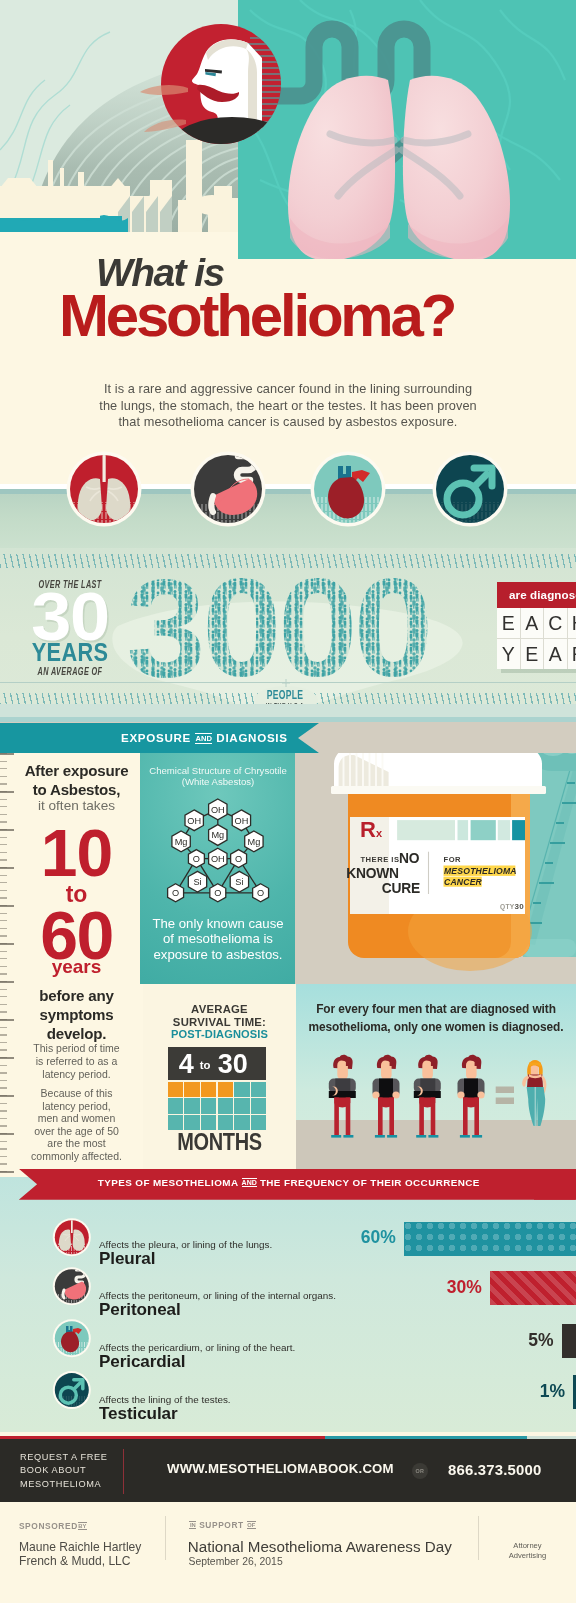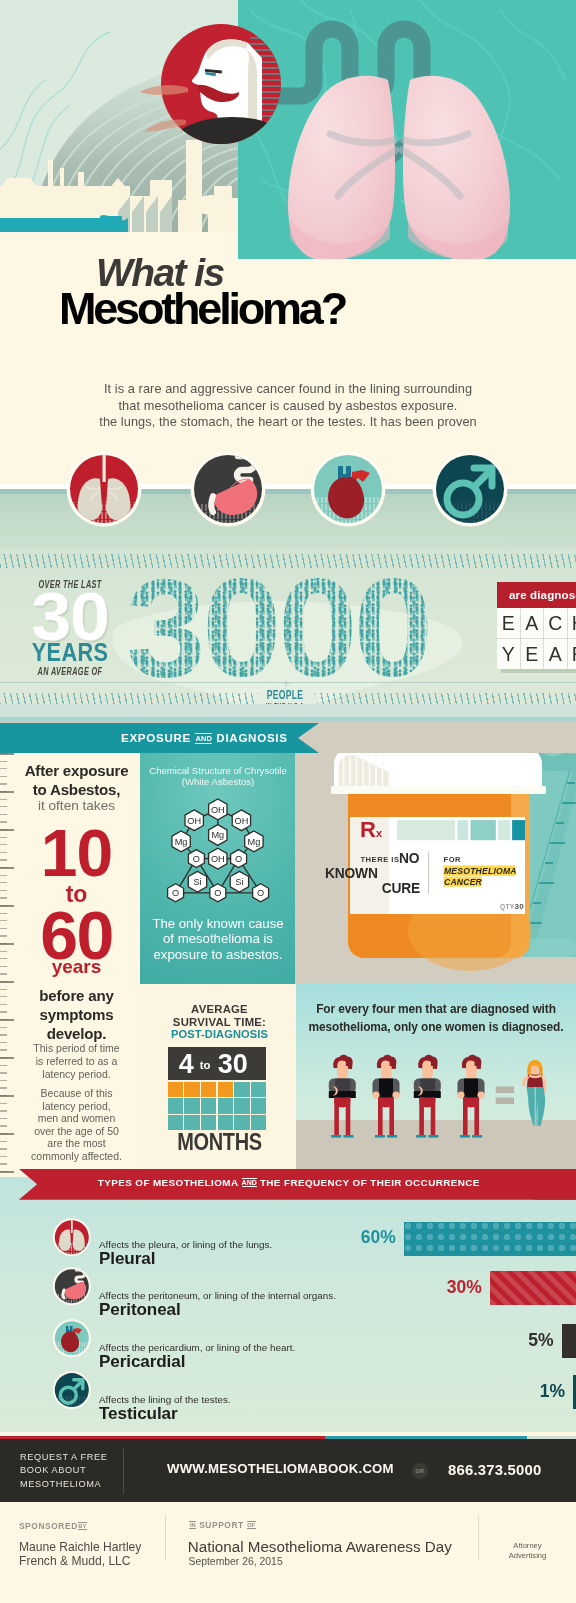--- a/index.html
+++ b/index.html
@@ -6,21 +6,21 @@
   html,body{margin:0;padding:0;}
   body{width:576px;height:1603px;overflow:hidden;background:#fdf7e3;
        font-family:"Liberation Sans",sans-serif;}
   .page{position:relative;width:576px;height:1603px;overflow:hidden;background:#fdf7e3;}
   .abs{position:absolute;}
 
   
   #hero{position:absolute;left:0;top:0;width:576px;height:260px;overflow:hidden;}
   #t-line1{position:absolute;left:96px;top:253px;font-size:39px;font-style:italic;font-weight:bold;
            color:#3b3a36;letter-spacing:-1.6px;line-height:1;}
-  #t-line2{position:absolute;left:59px;top:286px;font-size:45px;font-weight:bold;color:#000000;
+  #t-line2{position:absolute;left:59px;top:286px;font-size:60px;font-weight:bold;color:#b91c1c;
            letter-spacing:-3.2px;line-height:1;}
 
   
   #intro{position:absolute;left:88px;top:381px;width:400px;text-align:center;
          font-size:12.75px;line-height:16.6px;letter-spacing:0.08px;color:#55544e;}
 
   
   #icons-band{position:absolute;left:0;top:484px;width:576px;height:5px;background:#ffffff;}
   #icons-band2{position:absolute;left:0;top:489px;width:576px;height:5px;background:#9ec6c0;}
   #icons-band3{position:absolute;left:0;top:494px;width:576px;height:66px;
@@ -75,21 +75,21 @@
               font-size:9.6px;line-height:11.2px;color:#f0f9f6;}
   #chem-cap{position:absolute;left:140px;top:916px;width:156px;text-align:center;
             font-size:13.2px;line-height:15.3px;color:#ffffff;}
   #pillzone{position:absolute;left:295px;top:753px;width:281px;height:231px;background:#d3cdc0;overflow:hidden;}
   #pillzone div{position:absolute;}
   .pl-rx{left:65px;top:66px;font-size:22px;font-weight:bold;color:#b81f2b;line-height:1;}
   .pl-rx .sub{font-size:11px;}
   .pl-there{left:64.5px;top:103px;width:40px;text-align:right;font-size:7.6px;font-weight:bold;
             color:#3a3935;letter-spacing:0.5px;line-height:1;}
   .pl-no{left:104px;top:98.5px;font-size:13.8px;font-weight:bold;color:#2b2a26;line-height:1;letter-spacing:-0.2px;}
-  .pl-known{left:30px;top:113.5px;width:95px;text-align:left;font-size:13.8px;font-weight:bold;
+  .pl-known{left:30px;top:113.5px;width:95px;text-align:center;font-size:13.8px;font-weight:bold;
             color:#2b2a26;line-height:1;letter-spacing:-0.2px;}
   .pl-cure{left:30px;top:129px;width:95px;text-align:right;font-size:13.8px;font-weight:bold;
            color:#2b2a26;line-height:1;letter-spacing:-0.2px;}
   .pl-for{left:148.5px;top:102.5px;font-size:7.6px;font-weight:bold;color:#3a3935;letter-spacing:0.5px;line-height:1;}
   .pl-c1{left:148.5px;top:112.5px;font-size:9.6px;font-weight:bold;font-style:italic;color:#2b2a26;
          line-height:1;letter-spacing:0.2px;transform:scaleX(0.9);transform-origin:left center;}
   .pl-c2{left:148.5px;top:123.6px;font-size:9.6px;font-weight:bold;font-style:italic;color:#2b2a26;
          line-height:1;letter-spacing:0.2px;transform:scaleX(0.9);transform-origin:left center;}
   .pl-qty{left:150px;top:150px;width:79px;text-align:right;font-size:6.6px;font-weight:bold;
           color:#9a988f;letter-spacing:0.3px;line-height:1;}
@@ -365,22 +365,22 @@
           <path d="M186 120 C 168 118, 152 124, 144 132 C 156 132, 174 128, 186 124 Z" fill="#d98d74" opacity="0.7"></path>
         </g>
       </g>
     </svg>
   </div>
 
   <div id="t-line1">What is</div>
   <div id="t-line2">Mesothelioma?</div>
   <div id="intro">
     <div>It is a rare and aggressive cancer found in the lining surrounding</div>
+    <div>the lungs, the stomach, the heart or the testes. It has been proven</div>
     <div>that mesothelioma cancer is caused by asbestos exposure.</div>
-    <div>the lungs, the stomach, the heart or the testes. It has been proven</div>
   </div>
 
   <div id="icons-band"></div>
   <div id="icons-band2"></div>
   <div id="icons-band3"></div>
 
   <div id="stat">
     <svg class="abs" style="left:0;top:0" width="576" height="176" viewBox="0 0 576 176" opacity="0.85">
       <path fill="#e9f2e4" d="M118 78 C150 64,196 56,250 54 C312 52,372 58,418 68
         C448 75,466 86,462 98 C458 112,430 124,396 132 C360 140,330 152,300 160

